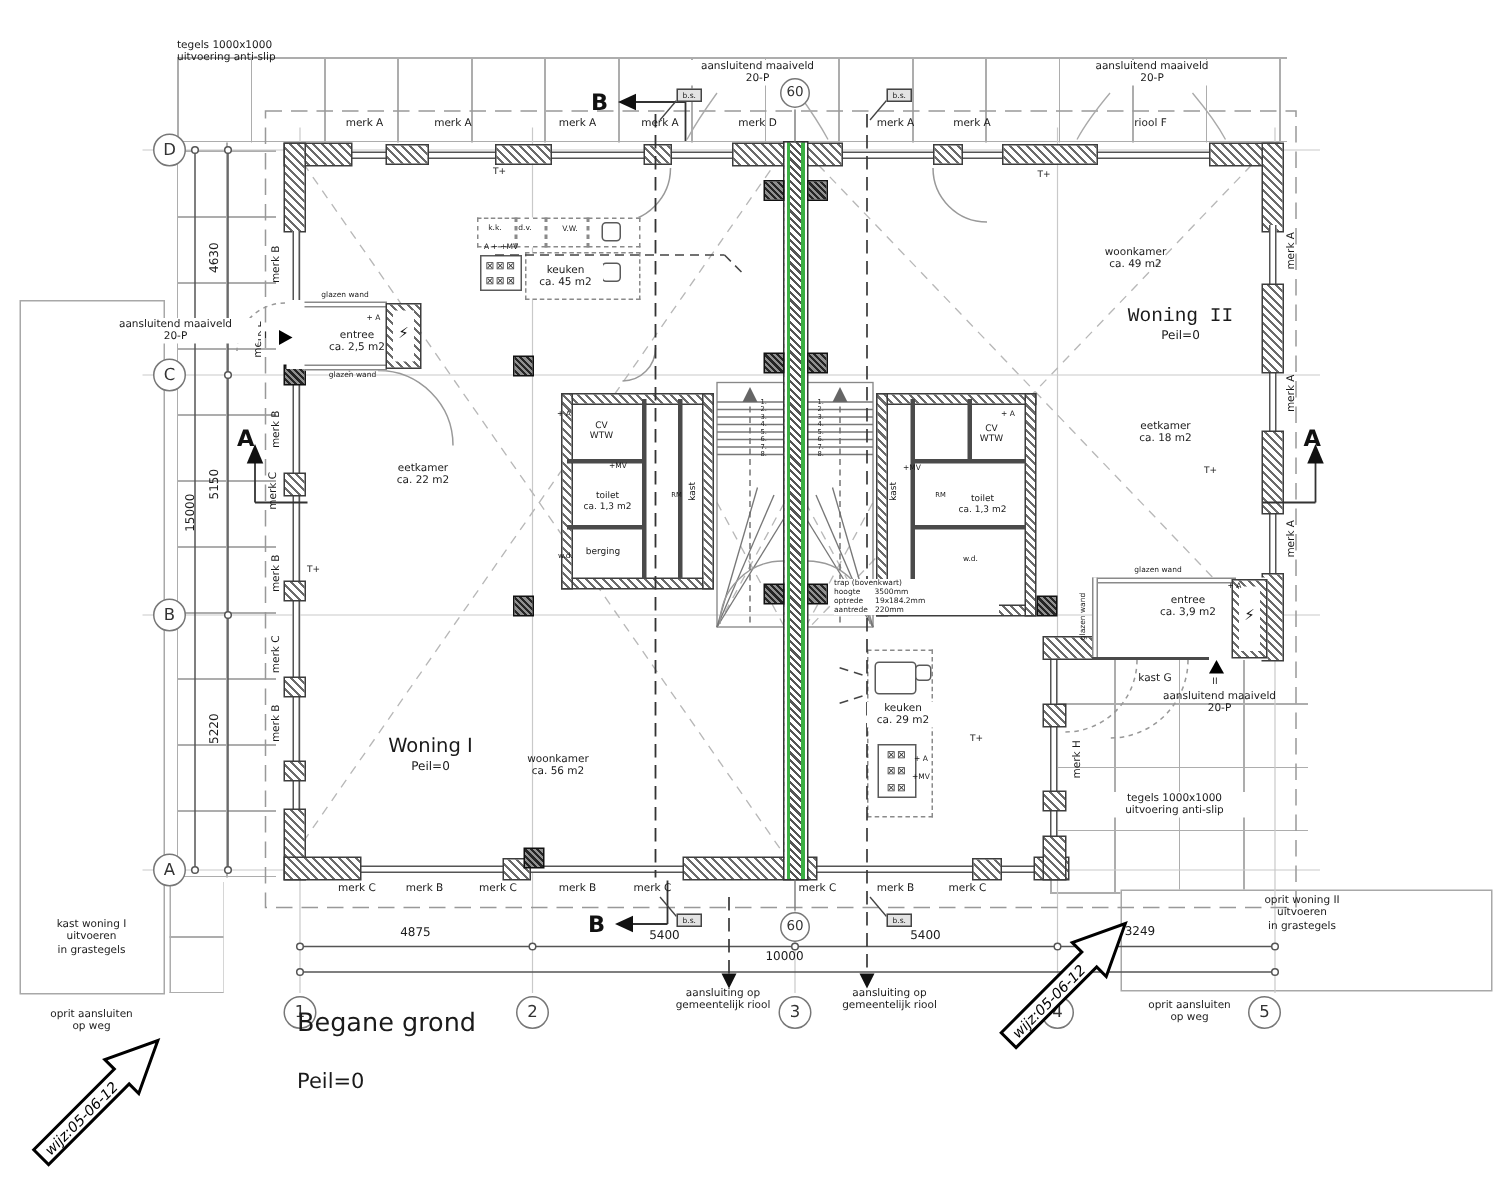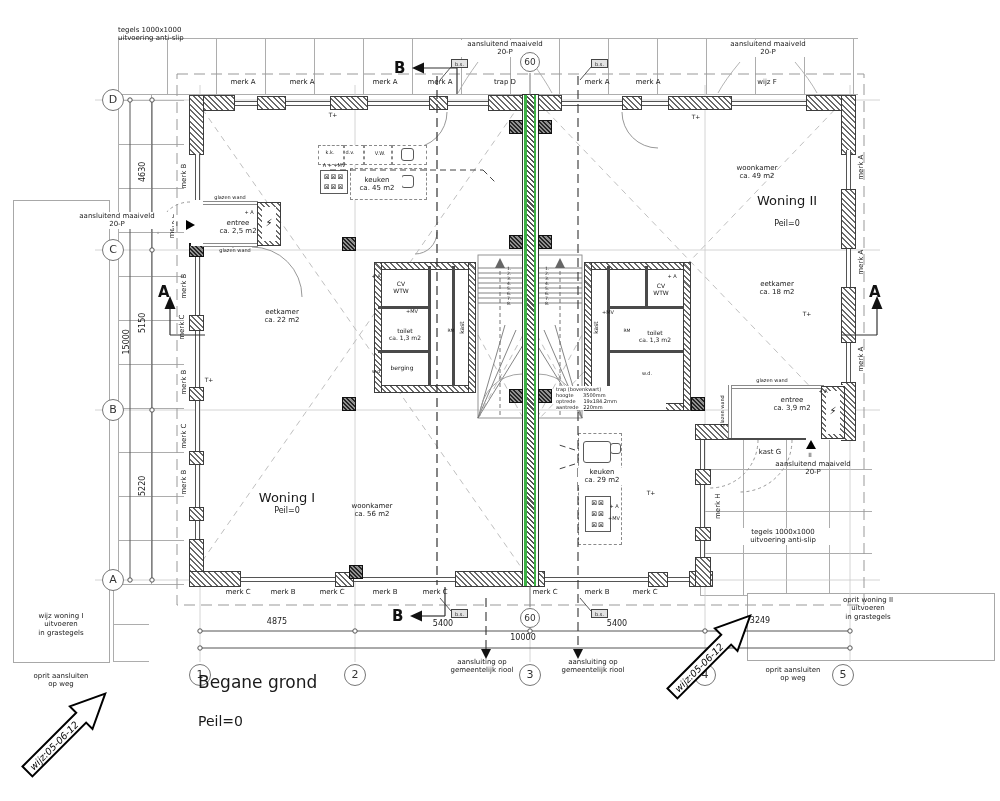--- a/index.html
+++ b/index.html
@@ -346,24 +346,24 @@
         <line x1="530" y1="607" x2="530" y2="586"></line>
     </g>
     <polygon points="186,220 195,225 186,230" fill="#000"></polygon>
     <polygon points="806,449 816,449 811,440" fill="#000"></polygon>
   </svg>
 
   <div class="lbl" style="left:223px;top:78px;width:40px;">merk A</div>
   <div class="lbl" style="left:282px;top:78px;width:40px;">merk A</div>
   <div class="lbl" style="left:365px;top:78px;width:40px;">merk A</div>
   <div class="lbl" style="left:420px;top:78px;width:40px;">merk A</div>
-  <div class="lbl" style="left:485px;top:78px;width:40px;">trap D</div>
+  <div class="lbl" style="left:485px;top:78px;width:40px;">merk D</div>
   <div class="lbl" style="left:577px;top:78px;width:40px;">merk A</div>
   <div class="lbl" style="left:628px;top:78px;width:40px;">merk A</div>
-  <div class="lbl" style="left:747px;top:78px;width:40px;">wijz F</div>
+  <div class="lbl" style="left:747px;top:78px;width:40px;">riool F</div>
   <div class="lbl" style="left:218px;top:588px;width:40px;">merk C</div>
   <div class="lbl" style="left:263px;top:588px;width:40px;">merk B</div>
   <div class="lbl" style="left:312px;top:588px;width:40px;">merk C</div>
   <div class="lbl" style="left:365px;top:588px;width:40px;">merk B</div>
   <div class="lbl" style="left:415px;top:588px;width:40px;">merk C</div>
   <div class="lbl" style="left:525px;top:588px;width:40px;">merk C</div>
   <div class="lbl" style="left:577px;top:588px;width:40px;">merk B</div>
   <div class="lbl" style="left:625px;top:588px;width:40px;">merk C</div>
   <div class="lbl rot" style="left:164px;top:172px;width:40px;">merk B</div>
   <div class="lbl rot" style="left:152px;top:222px;width:40px;">merk E</div>
@@ -387,21 +387,21 @@
   <div class="lbl" style="left:718px;top:40px;width:100px;background:#fff;">aansluitend maaiveld
 20-P</div>
   <div class="lbl" style="left:62px;top:212px;width:110px;background:#fff;">aansluitend maaiveld
 20-P</div>
   <div class="lbl" style="left:765px;top:460px;width:96px;">aansluitend maaiveld
 20-P</div>
   <div class="lbl" style="left:437px;top:658px;width:90px;">aansluiting op
 gemeentelijk riool</div>
   <div class="lbl" style="left:548px;top:658px;width:90px;">aansluiting op
 gemeentelijk riool</div>
-  <div class="lbl" style="left:15px;top:612px;width:92px;">wijz woning I
+  <div class="lbl" style="left:15px;top:612px;width:92px;">kast woning I
 uitvoeren
 in grastegels</div>
   <div class="lbl" style="left:15px;top:672px;width:92px;">oprit aansluiten
 op weg</div>
   <div class="lbl" style="left:778px;top:596px;width:180px;">oprit woning II
 uitvoeren
 in grastegels</div>
   <div class="lbl" style="left:745px;top:666px;width:96px;">oprit aansluiten
 op weg</div>
   <div class="lbl xs" style="left:205px;top:194px;width:50px;">glazen wand</div>
@@ -435,21 +435,21 @@
 WTW</div>
   <div class="lbl s" style="left:382px;top:327px;width:46px;">toilet
 ca. 1,3 m2</div>
   <div class="lbl s" style="left:632px;top:329px;width:46px;">toilet
 ca. 1,3 m2</div>
   <div class="lbl s" style="left:382px;top:364px;width:40px;">berging</div>
   <div class="lbl s rot" style="left:447px;top:324px;width:30px;">kast</div>
   <div class="lbl s rot" style="left:581px;top:324px;width:30px;">kast</div>
   <div class="lbl lg" style="left:247px;top:490px;width:80px;">Woning I</div>
   <div class="lbl m" style="left:247px;top:506px;width:80px;">Peil=0</div>
-  <div class="lbl lg" style="left:747px;top:193px;width:80px;">Woning II</div>
+  <div class="lbl lg" style="left:747px;top:203px;width:80px;font-family:Liberation Mono, monospace;">Woning II</div>
   <div class="lbl m" style="left:747px;top:219px;width:80px;">Peil=0</div>
   <div class="lbl xs left" style="left:556px;top:386px;width:110px;white-space:pre;background:#fff;">trap (bovenkwart)
 hoogte      3500mm
 optrede     19x184.2mm
 aantrede   220mm</div>
   <div class="snum" style="left:507px;top:266px;">
       <div>1.</div>
       <div>2.</div>
       <div>3.</div>
       <div>4.</div>

